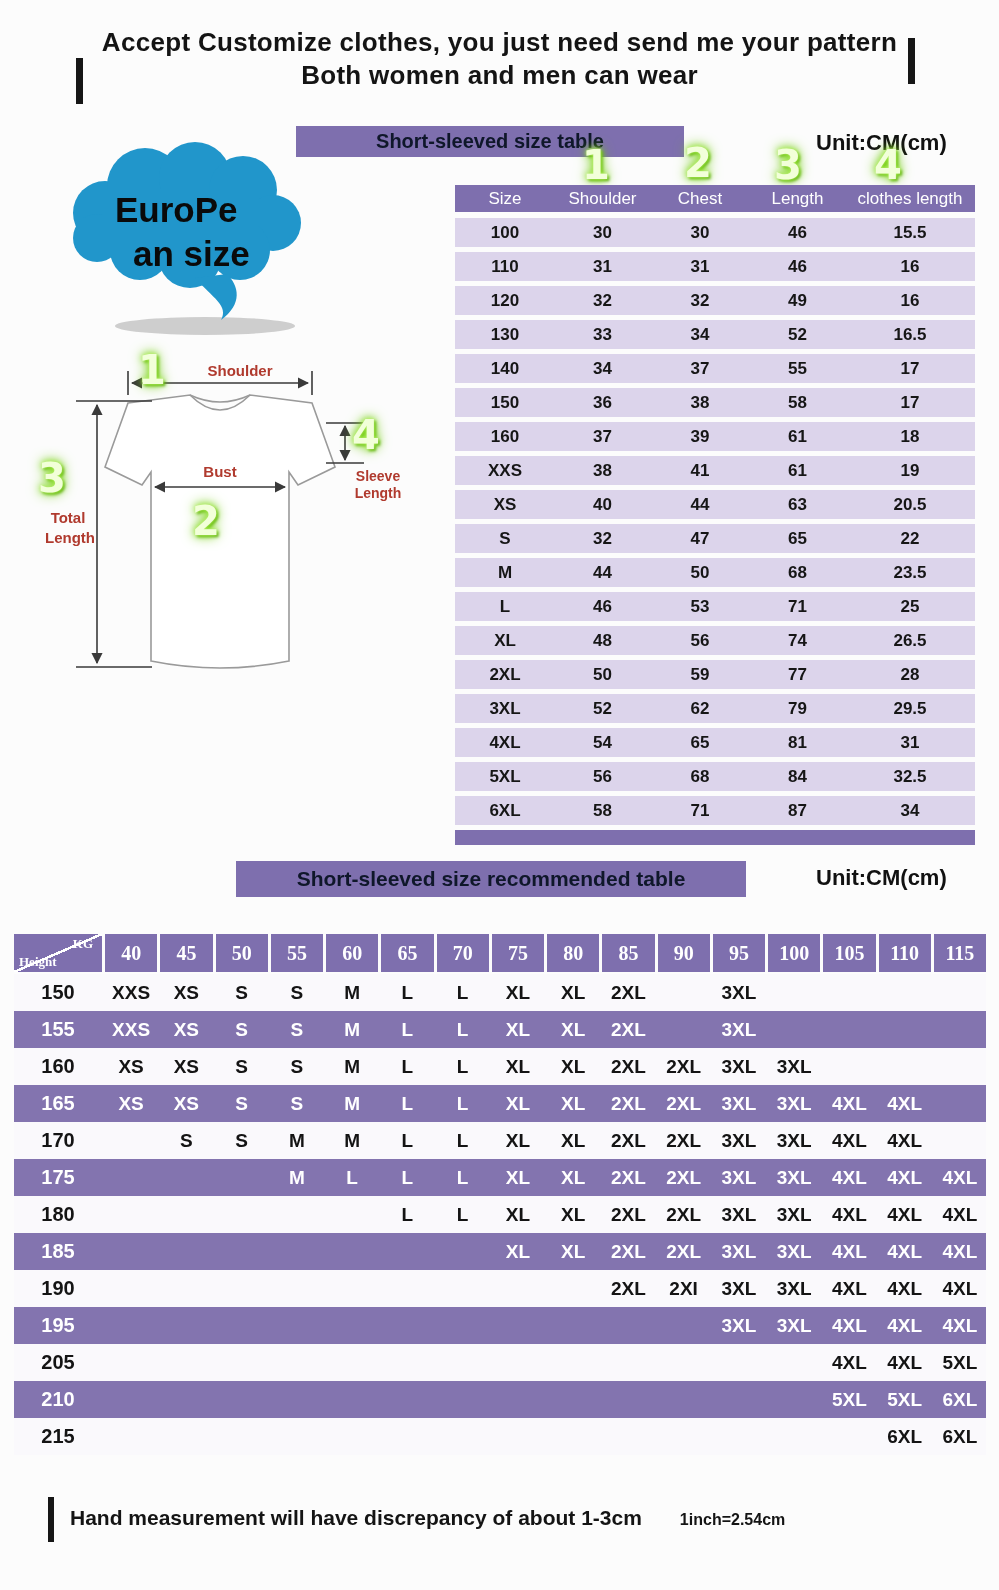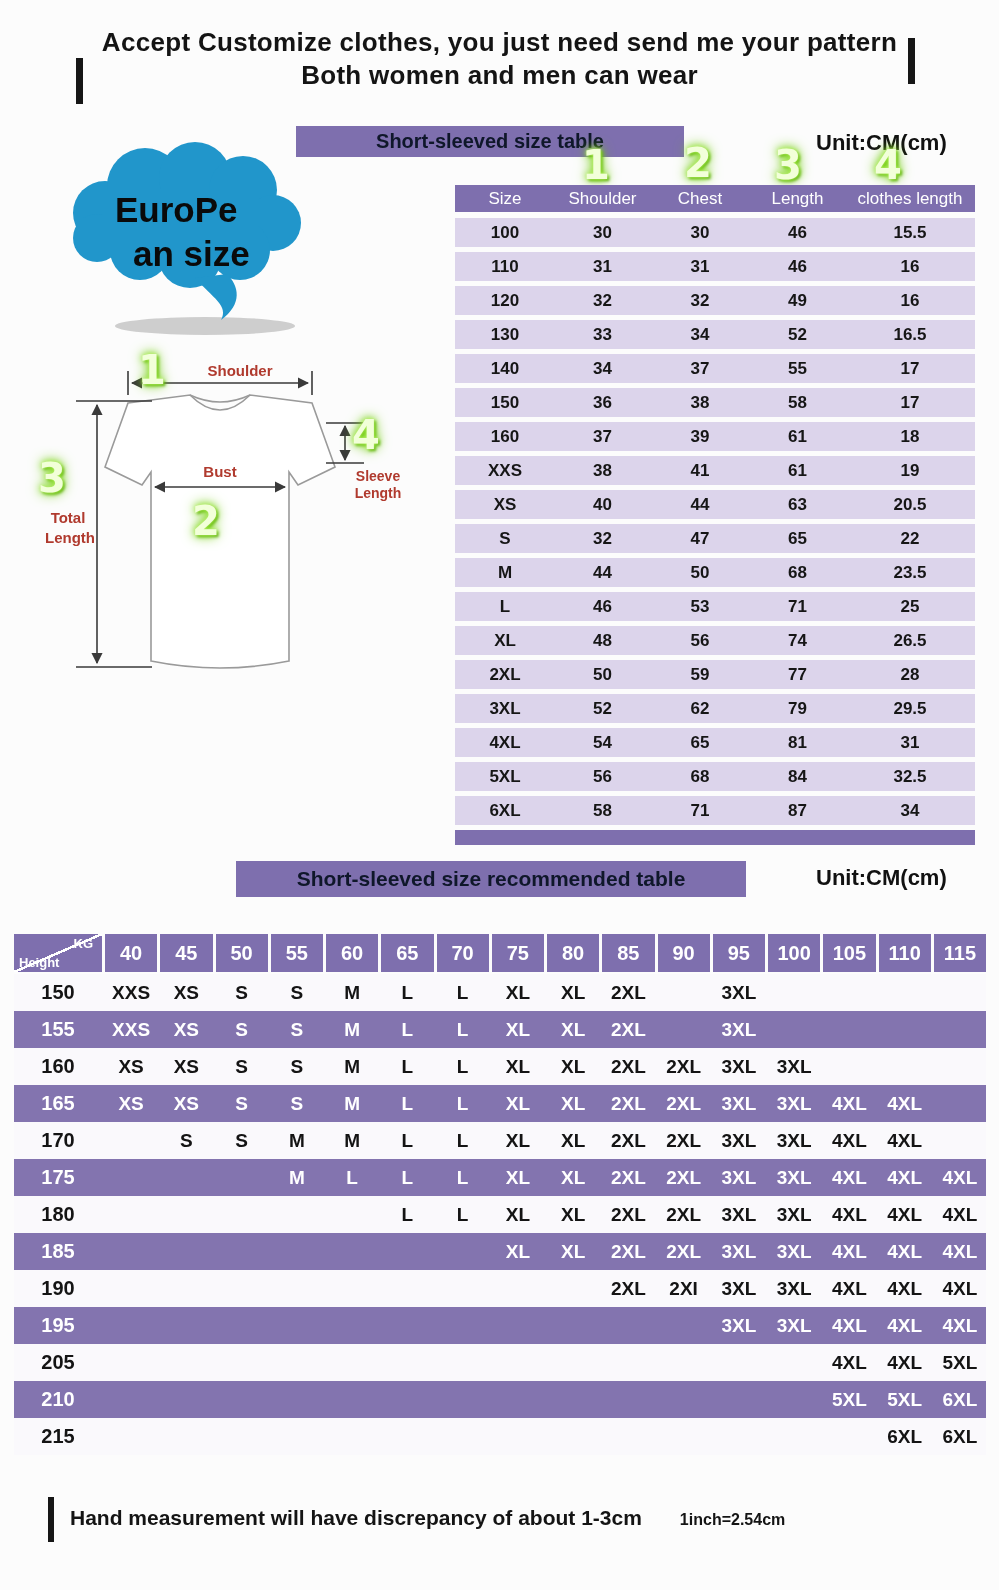--- a/index.html
+++ b/index.html
@@ -52,21 +52,21 @@
   .st-body { margin-top:6px; }
   .st-row { height:29px; background:var(--lavender,#dcd4eb); margin-bottom:5px;
             font-weight:bold; font-size:17px; color:#161616; }
   .st-cell { display:flex; align-items:center; justify-content:center; }
   .st-footerbar { height:15px; background:var(--purple,#7e6fae); margin-top:1px; }
 
   
   #rec-table { left:14px; top:934px; width:972px; }
   .rt-header { display:grid; grid-template-columns:88px repeat(16,1fr); column-gap:3px; height:38px; }
   .rt-header > div { background:var(--purple,#7e6fae); color:#fff; font-weight:bold; font-size:20px;
-                     display:flex; align-items:center; justify-content:center; }
+                     display:flex; align-items:center; justify-content:center;font-family:Liberation Serif, serif; }
   .rt-corner { position:relative; }
   .rt-corner::after { content:""; position:absolute; inset:0;
       background:linear-gradient(to bottom right, transparent calc(50% - 1.2px), #ffffff calc(50% - 1.2px), #ffffff calc(50% + 1.2px), transparent calc(50% + 1.2px)); }
   .corner-kg { position:absolute; top:2px; right:9px; font-size:13px; z-index:1; }
   .corner-h  { position:absolute; bottom:2px; left:5px; font-size:13px; z-index:1; }
   .rt-body { margin-top:2px; }
   .rt-row { display:grid; grid-template-columns:88px repeat(16,1fr); column-gap:3px; height:37px;
             font-weight:bold; font-size:19px; }
   .rt-row.light { background:#faf9fc; color:#141414; }
   .rt-row.dark  { background:var(--purple-row,#8374af); color:#ffffff; }

